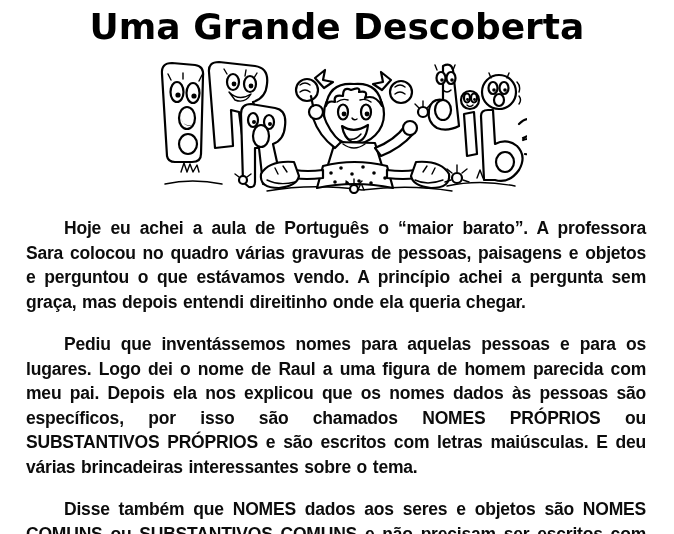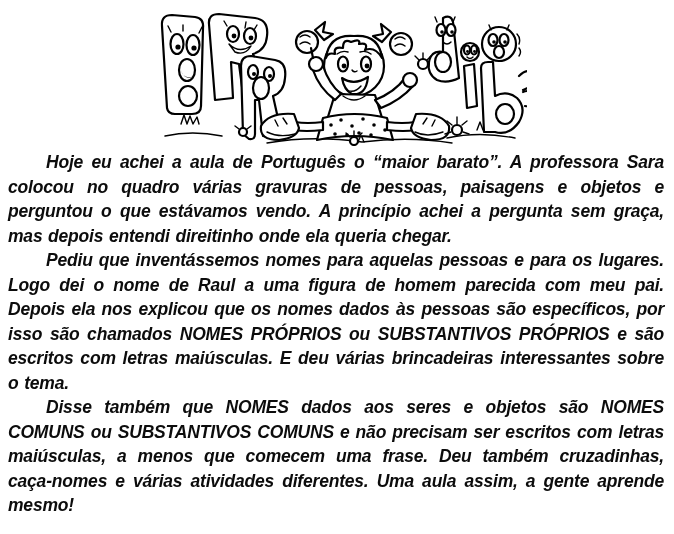--- a/index.html
+++ b/index.html
@@ -16,31 +16,32 @@
   .illustration-wrap{
     width:100%;height:142px;display:flex;justify-content:center;align-items:flex-end;
     margin-top:4px;
   }
   .illustration-wrap svg{display:block;}
   .text-block{
     padding:4px 10px 0 8px;
     font-size:17.5px;font-weight:bold;line-height:24.5px;
     text-align:justify;letter-spacing:-0.2px;word-spacing:1px;
   }
-  .text-block p{margin:0;text-indent:38px;font-style:italic;}
+  .text-block p{margin:18px;text-indent:38px;}
   .ink{stroke:#000;fill:none;stroke-width:2.2;stroke-linecap:round;stroke-linejoin:round;}
   .ink-thin{stroke:#000;fill:none;stroke-width:1.4;stroke-linecap:round;stroke-linejoin:round;}
   .paper{stroke:#000;fill:#fff;stroke-width:2.2;stroke-linecap:round;stroke-linejoin:round;}
   .solid{fill:#000;stroke:none;}
 </style>
 </head>
 <body>
 
 <div class="page">
 
+  <h1 class="title">Uma Grande Descoberta</h1>
 
   <div class="illustration-wrap">
     <svg width="380" height="142" viewBox="0 0 380 142" aria-hidden="true">
 
       <path class="ink-thin" d="M120,139 Q165,131 215,138 Q262,132 305,139"></path>
       <path class="ink-thin" d="M18,132 Q45,126 75,132"></path>
       <path class="ink-thin" d="M300,134 Q332,127 368,134"></path>
 
       <path class="ink-thin" d="M34,120 l3,-9 l3,9 l3,-8 l3,8 l4,-7 l2,7"></path>
       <path class="ink-thin" d="M205,138 l3,-8 l3,8 l3,-7 l3,7"></path>

